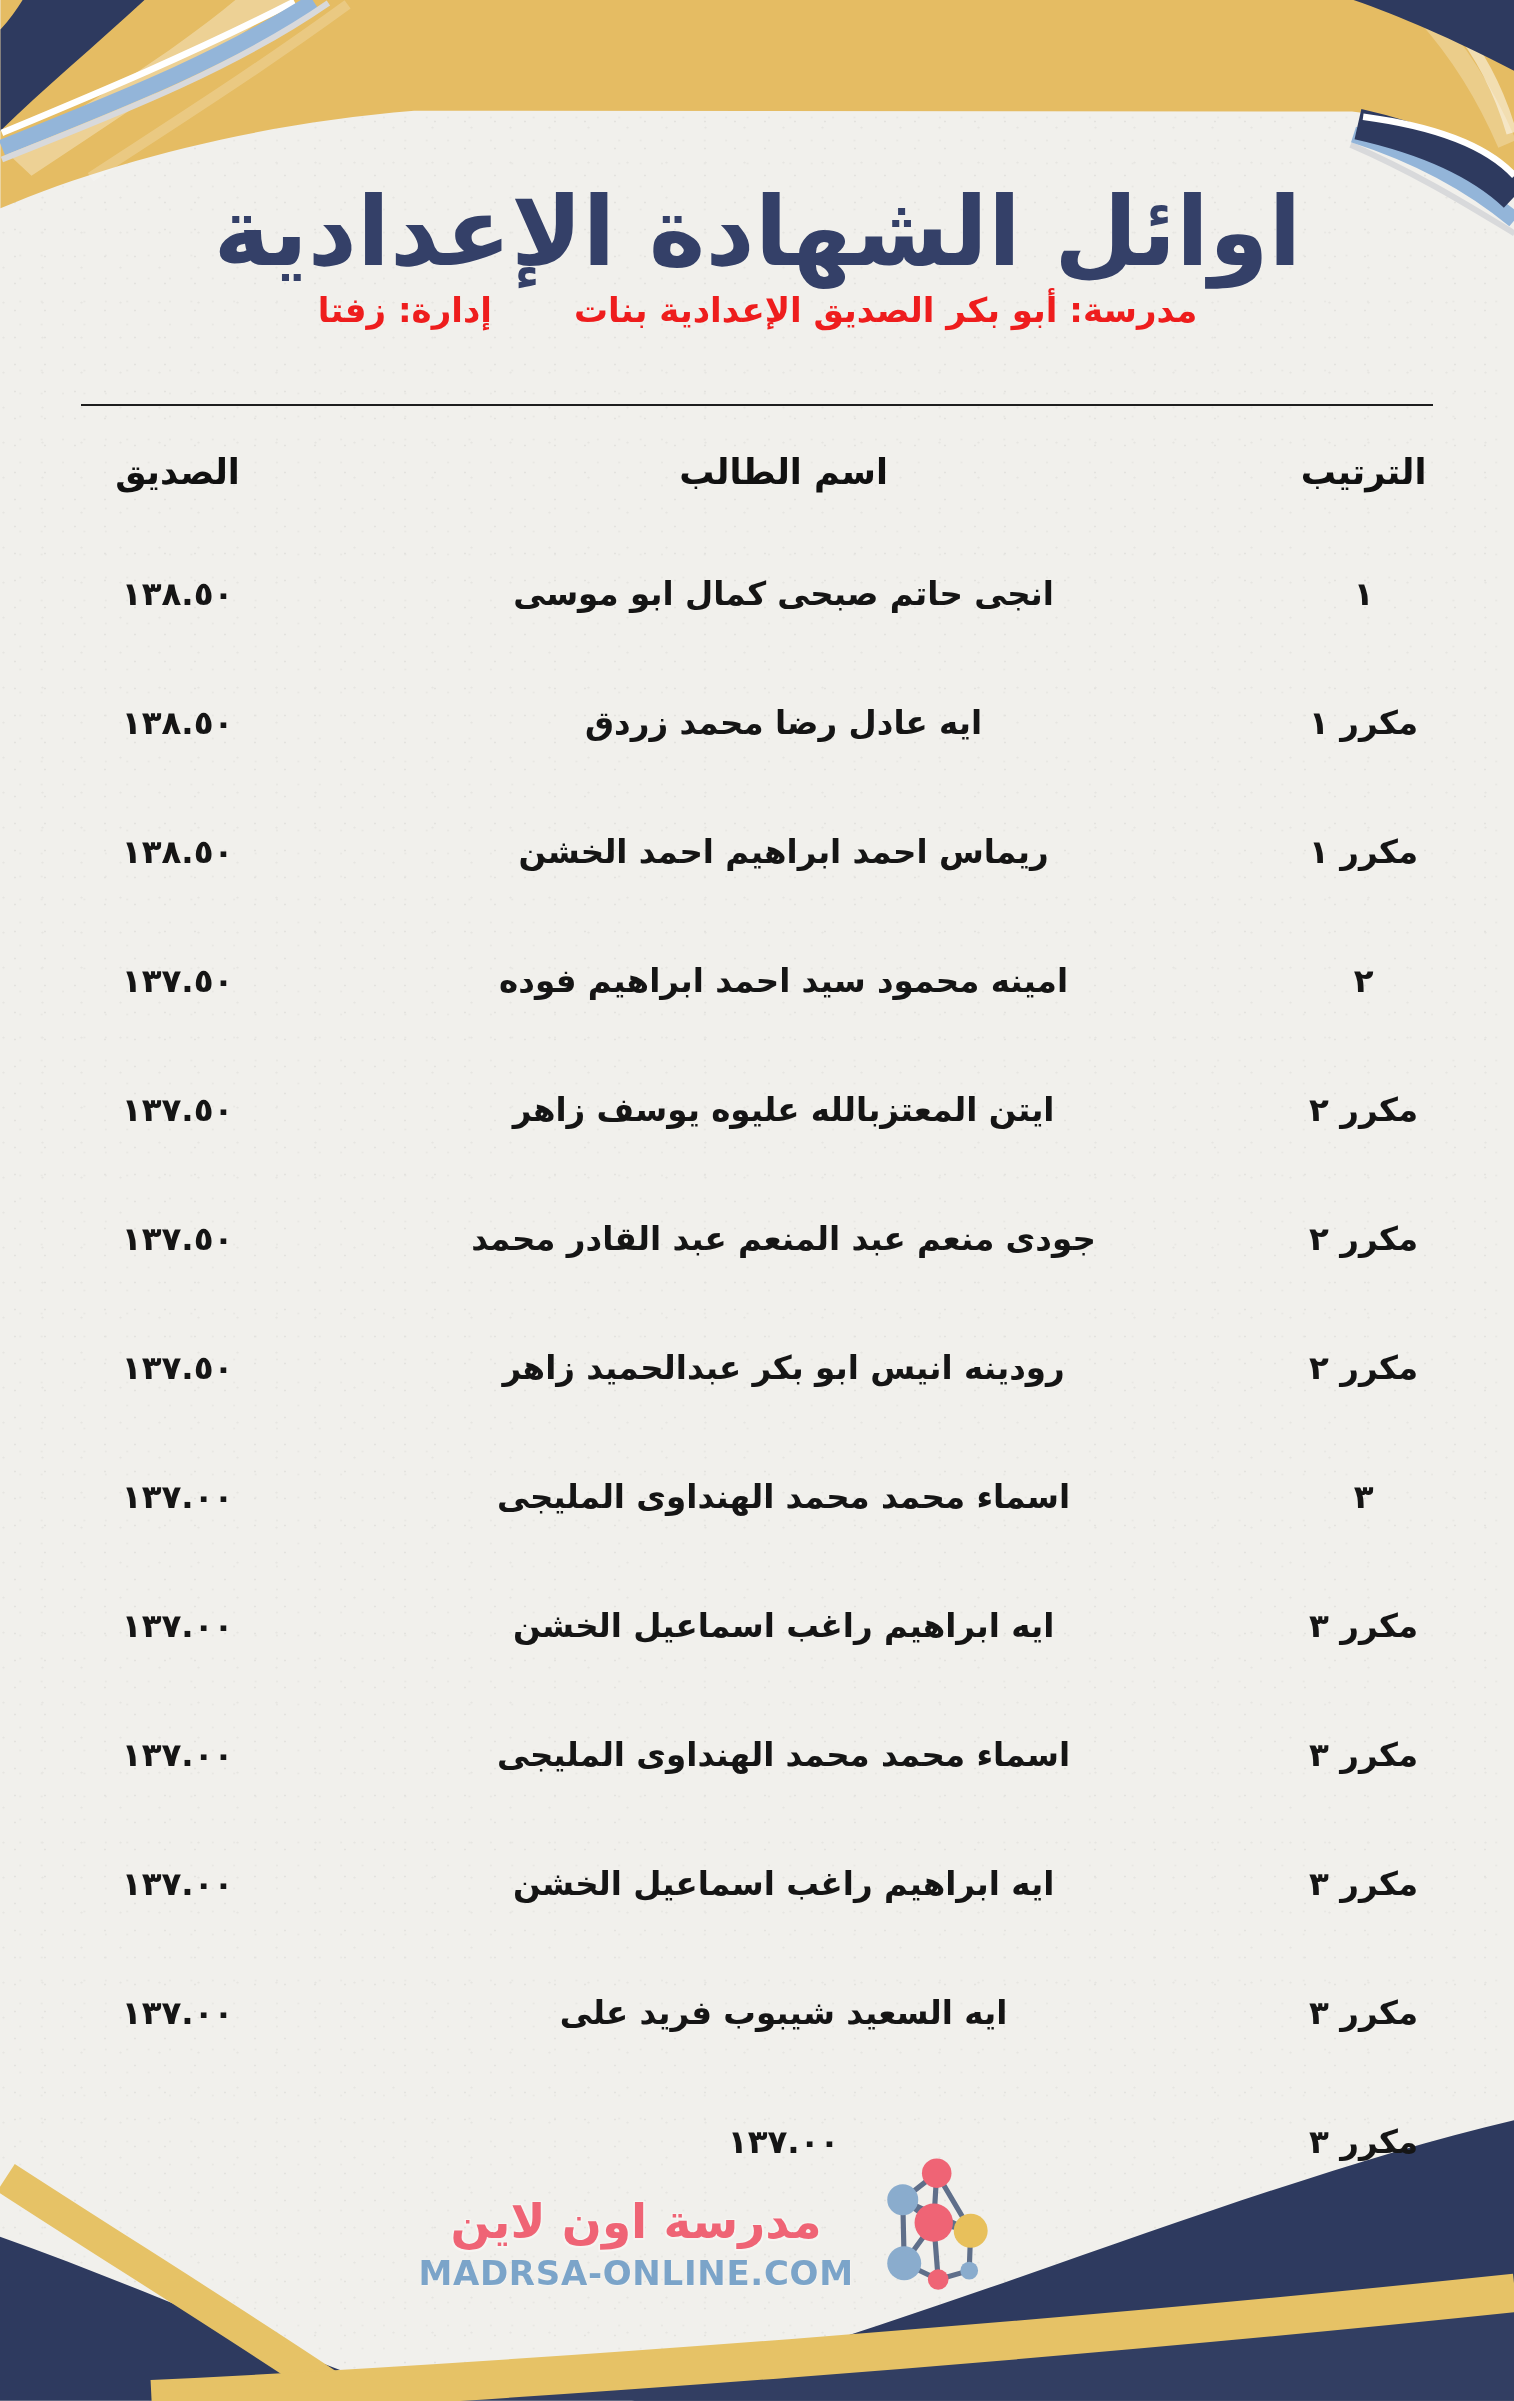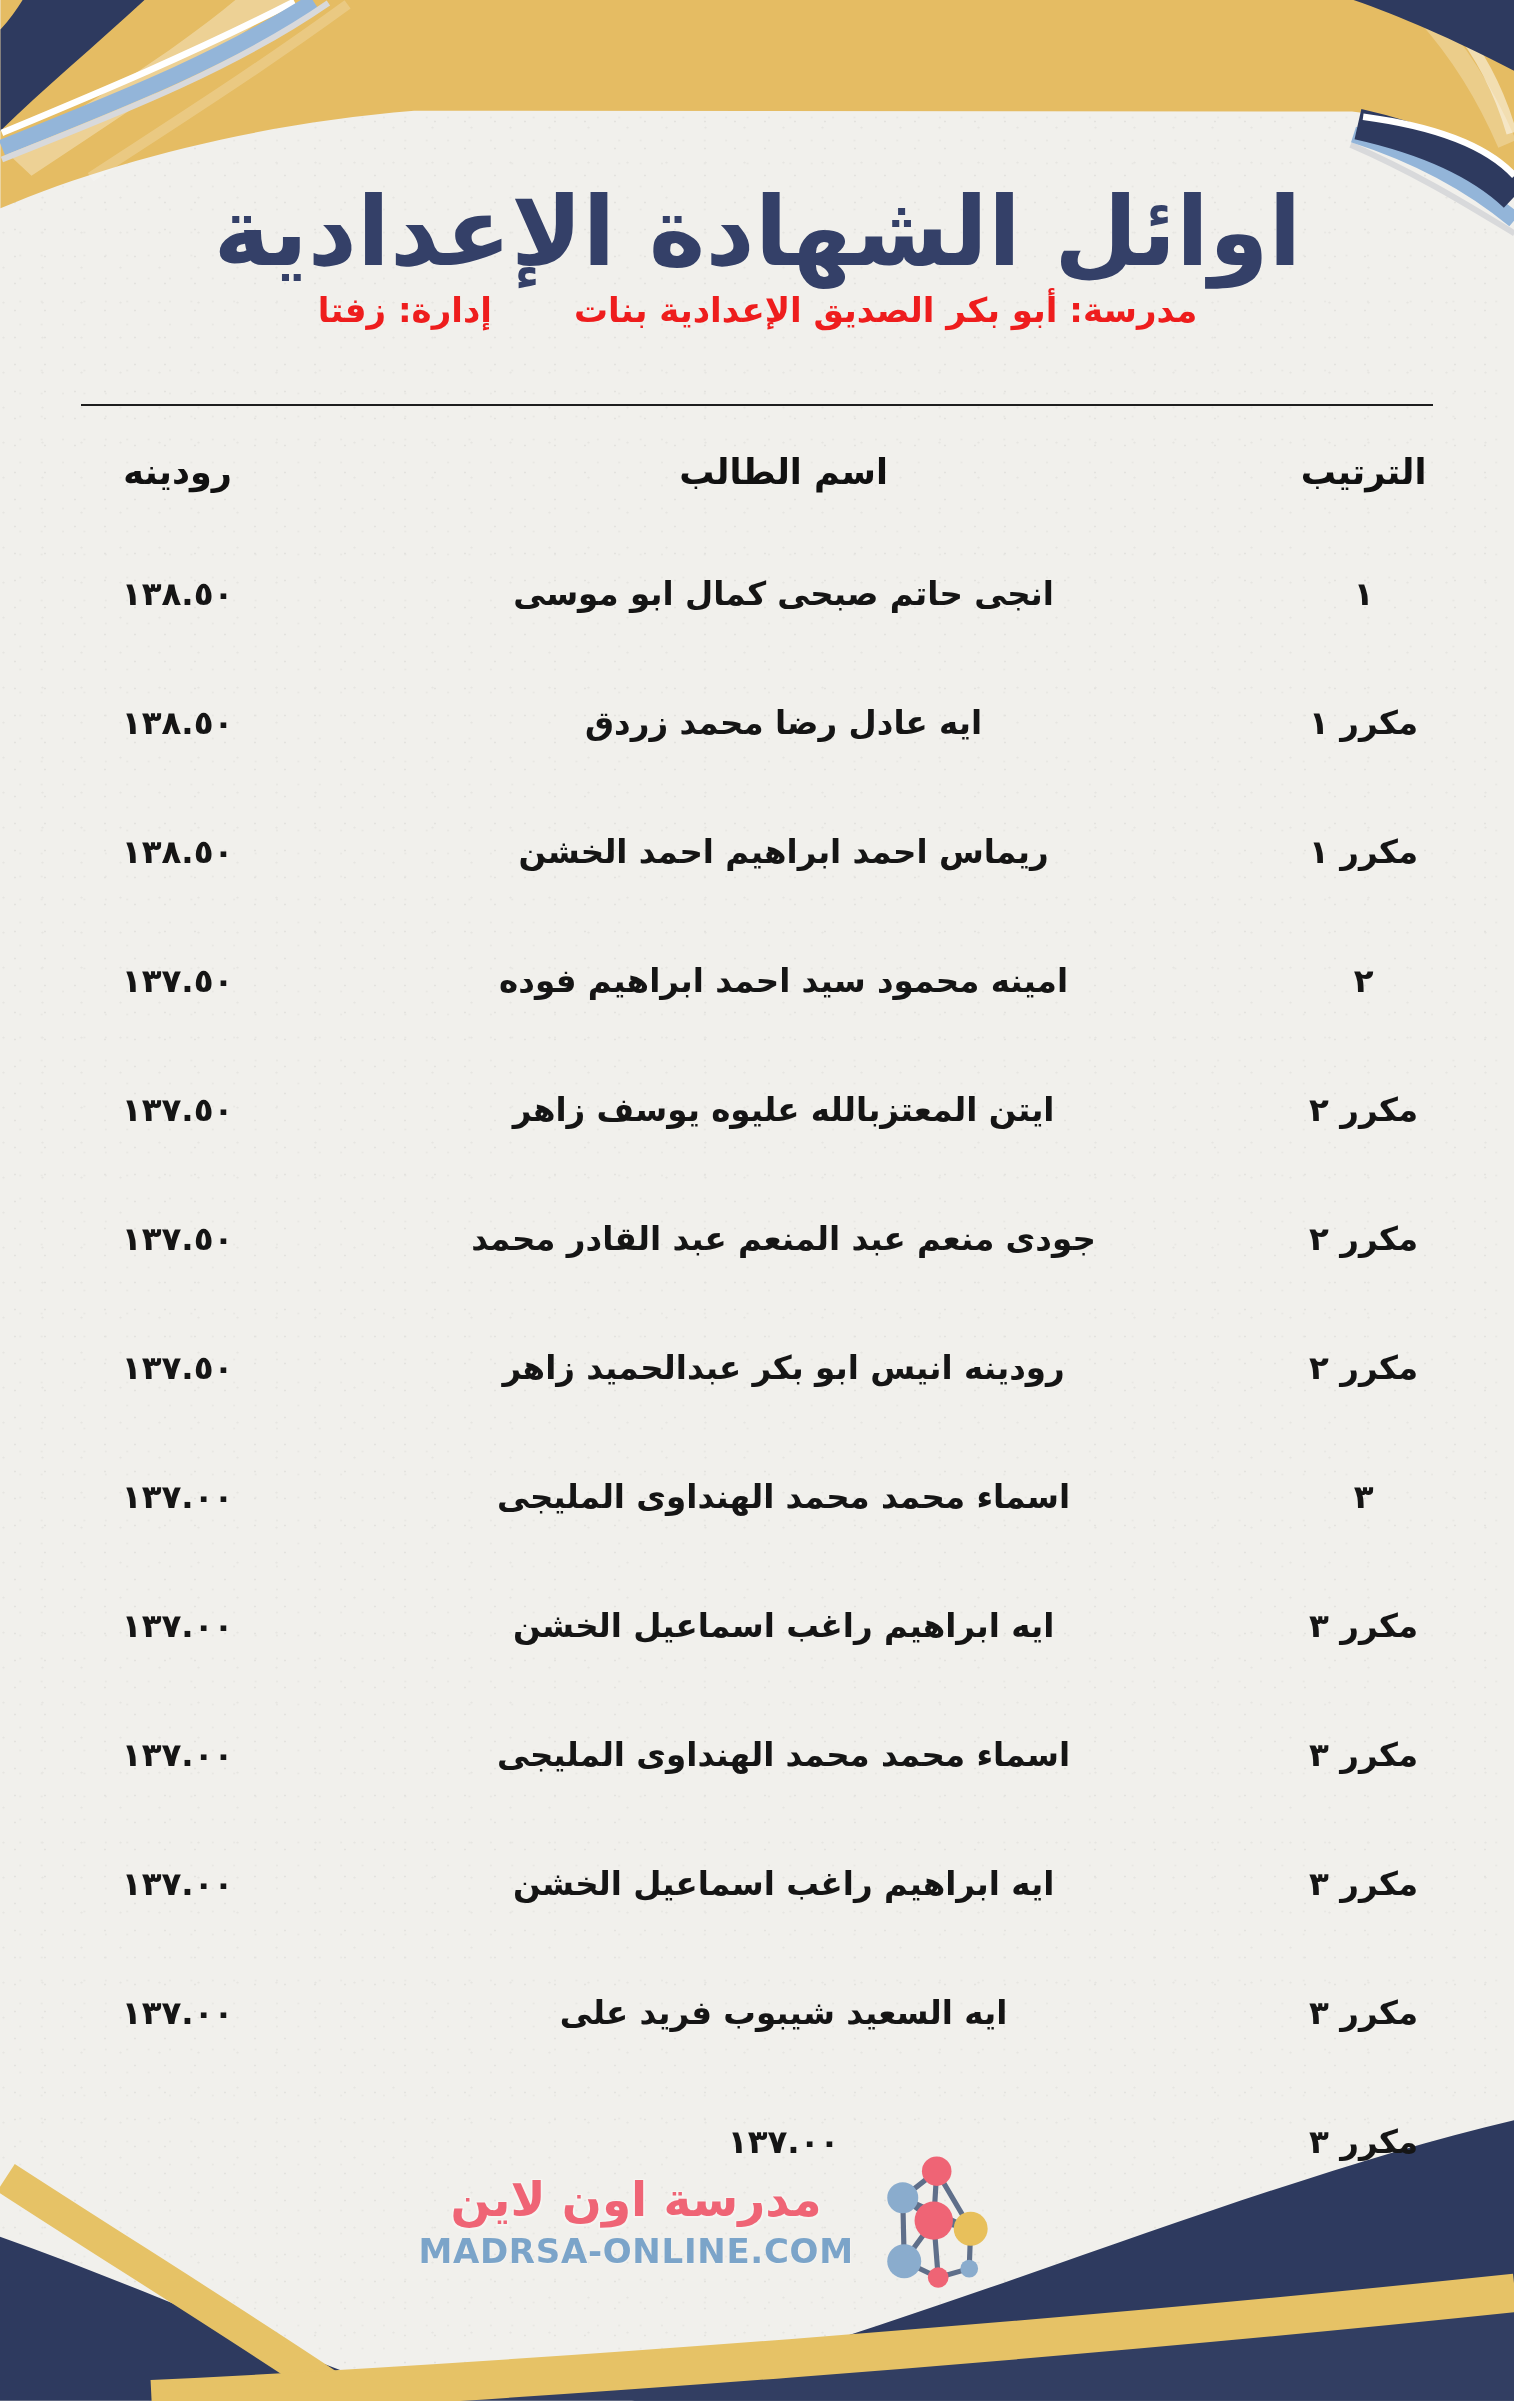--- a/index.html
+++ b/index.html
@@ -45,21 +45,21 @@
   }
   .thead > div { text-align:center; }
   .rows-wrap { position:absolute; top:529px; left:29.6px; width:1456px; }
   .row { height:129px; font-size:32.5px; font-weight:bold; color:#151515; }
   .row .cell { text-align:center; }
   .rank-col  { text-align:center; }
   .total-col { text-align:center; direction:ltr; }
 
   .footer {
     position:absolute; top:2147px; left:399px; width:591px; height:148px;
-    display:flex; flex-direction:row; align-items:center; gap:5.9px;
+    display:flex; flex-direction:row; align-items:flex-end; gap:5.9px;
   }
   .brand-texts { flex:1; display:flex; flex-direction:column; align-items:center; }
   .brand-ar {
     direction:rtl; font-size:47px; font-weight:bold; color:#ef6475;
     text-shadow:1.5px 1.5px 0 #f6f5f2, -1.5px -1.5px 0 #f6f5f2, 1.5px -1.5px 0 #f6f5f2, -1.5px 1.5px 0 #f6f5f2;
     line-height:59px;
   }
   .brand-en {
     font-size:34px; font-weight:bold; color:#7ba4c9; letter-spacing:0.7px;
     line-height:44px;
@@ -114,21 +114,21 @@
   <div class="school-line">
     <span class="school">مدرسة: أبو بكر الصديق الإعدادية بنات</span>
     <span class="admin">إدارة: زفتا</span>
   </div>
 
   <div class="divider"></div>
 
   <div class="thead grid">
     <div class="rank-col">الترتيب</div>
     <div class="name-col">اسم الطالب</div>
-    <div class="total-col">رودينه</div>
+    <div class="total-col">الصديق</div>
   </div>
 
   <div class="rows-wrap" id="rows">
     <div class="row grid">
       <div class="cell rank-col">١</div>
       <div class="cell name-col">انجى حاتم صبحى كمال ابو موسى</div>
       <div class="cell total-col">١٣٨.٥٠</div>
     </div>
 
     <div class="row grid">

